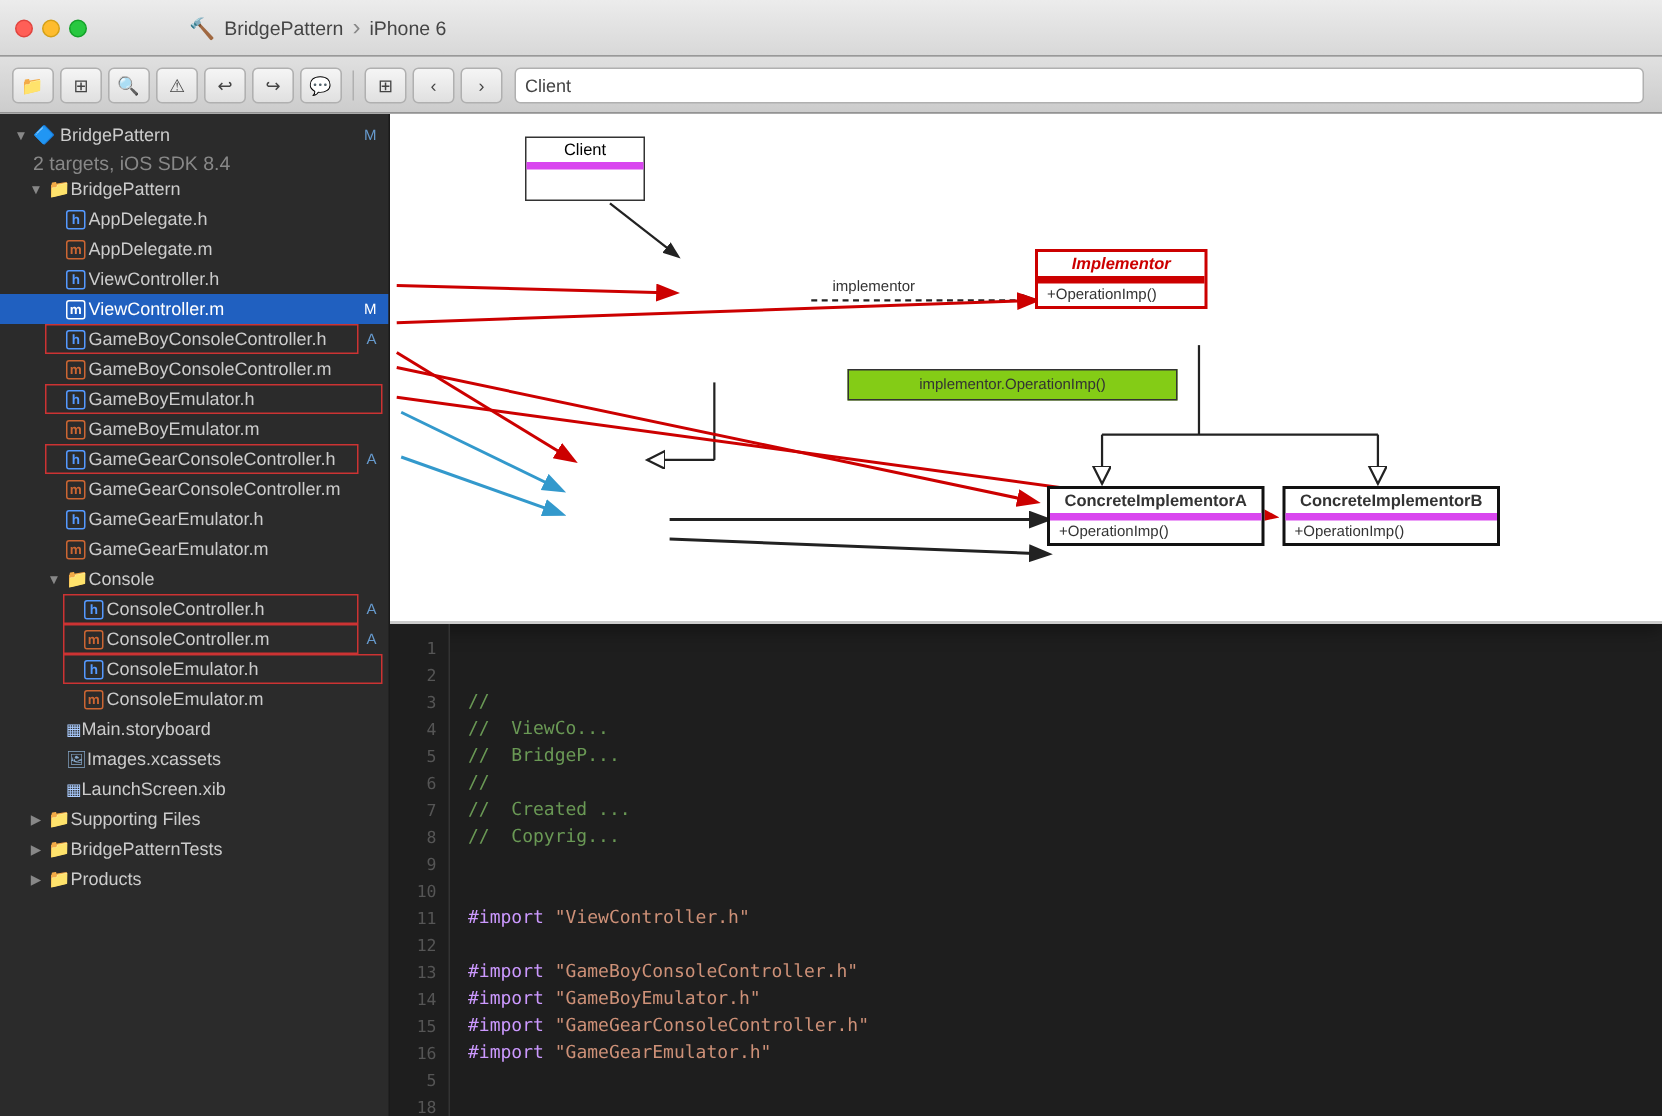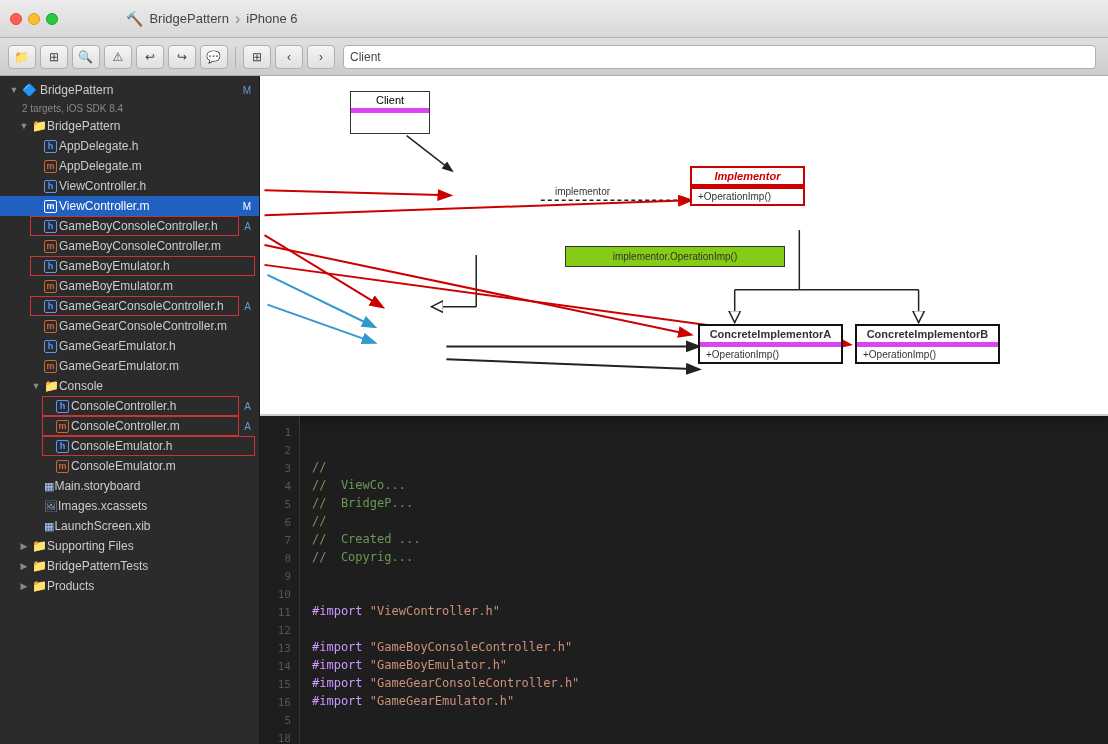--- a/index.html
+++ b/index.html
@@ -249,21 +249,21 @@
 <div class="main-layout">
 
   <div class="sidebar">
 
     <div class="tree-item root-item" style="color:#ccc; padding-left:6px;">
       <span class="tree-arrow">▼</span>
       <span style="font-size:12px; margin-right:3px; color:#4a9;">🔷</span>
       <span class="tree-label">BridgePattern</span>
       <span class="tree-badge blue">M</span>
     </div>
-    <div class="tree-item" style="padding-left:22px; color:#888; font-size:10px; height:16px;">
+    <div class="tree-item" style="padding-left:22px; color:#888; font-size:13px; height:16px;">
       <span>2 targets, iOS SDK 8.4</span>
     </div>
 
     <div class="tree-item level1">
       <span class="tree-arrow">▼</span>
       <span class="group-icon">📁</span>
       <span class="tree-label">BridgePattern</span>
     </div>
 
     <div class="tree-item level2">

